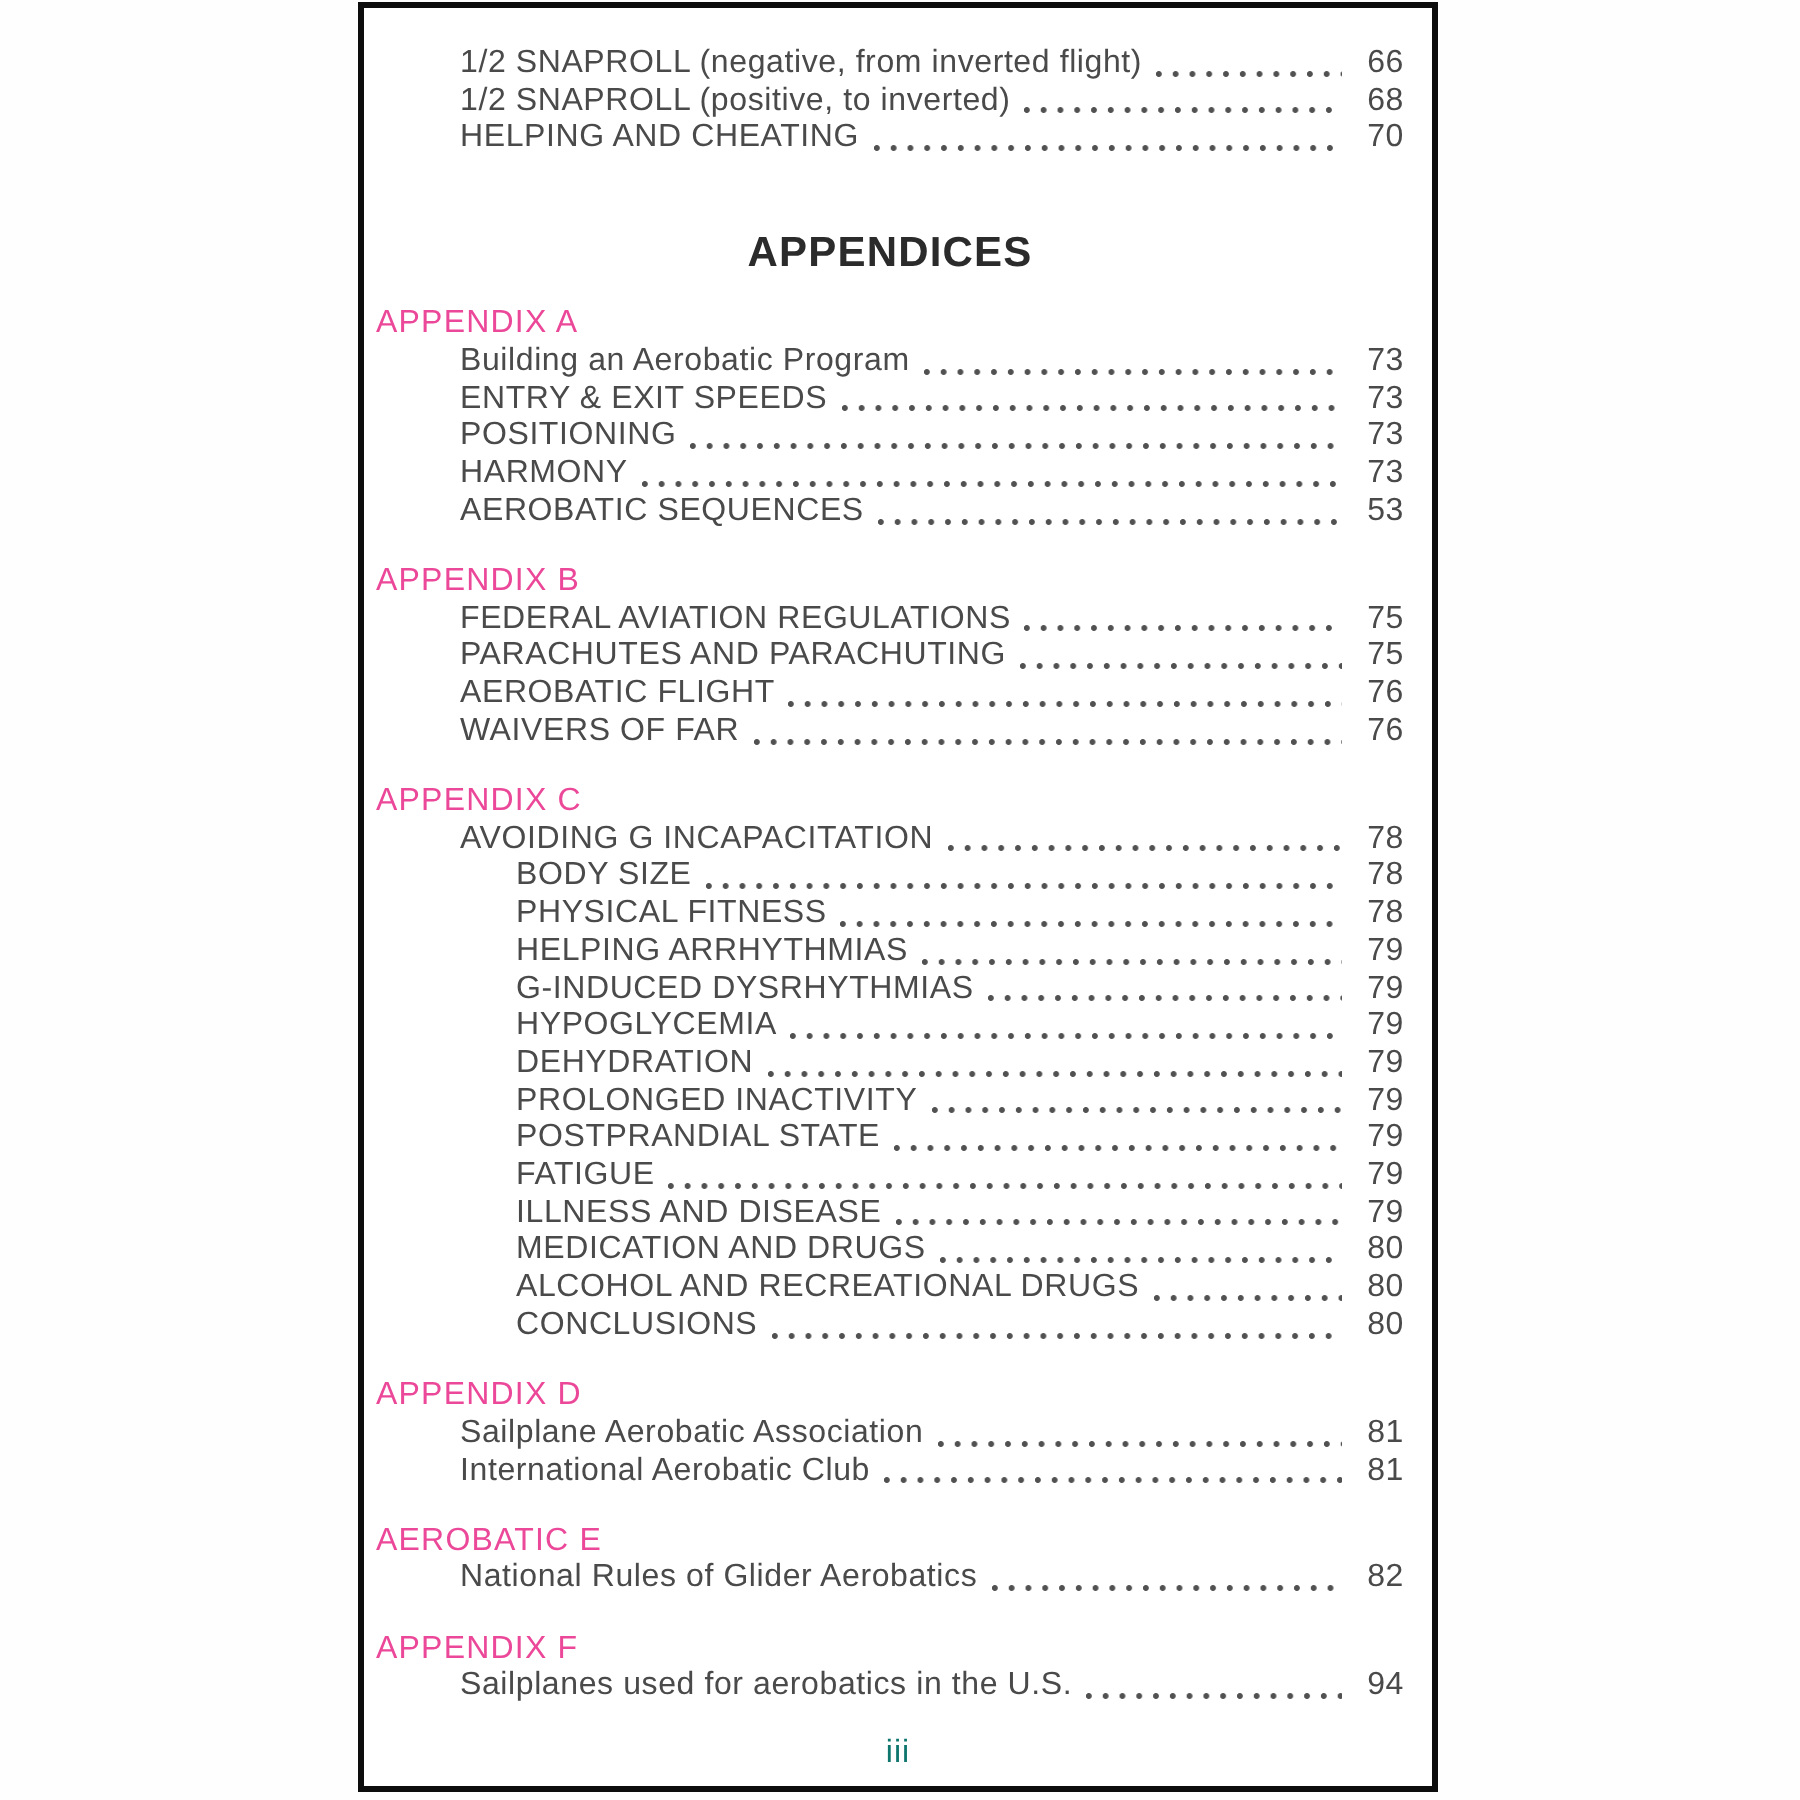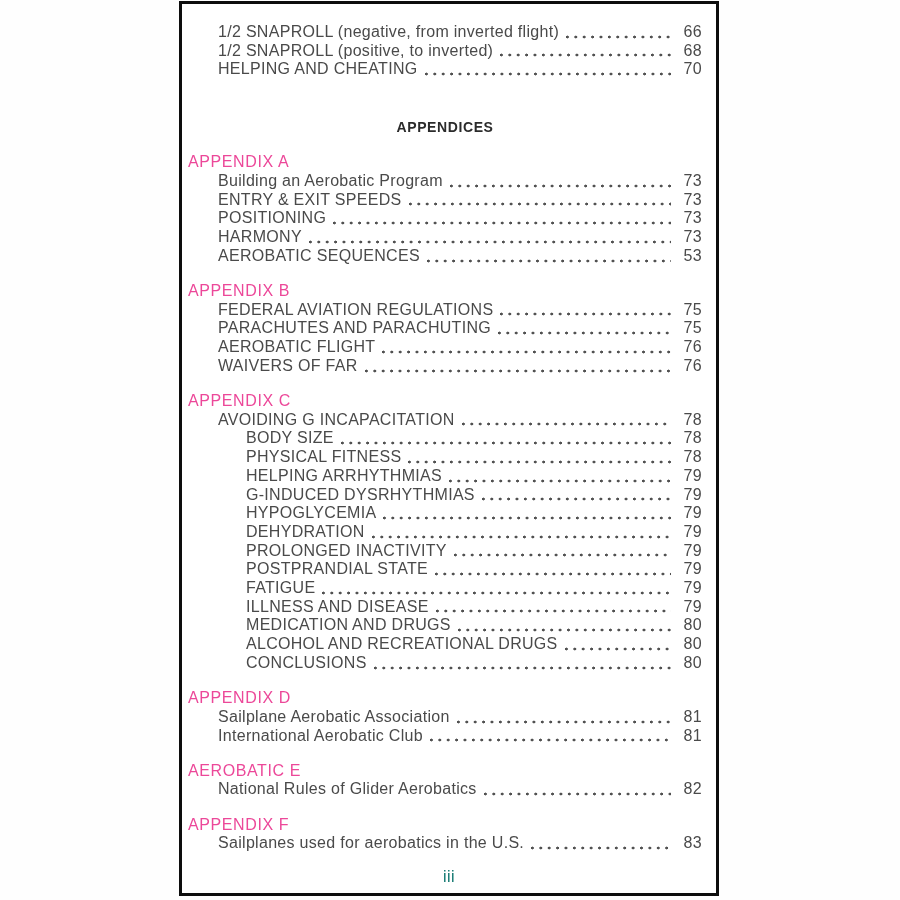--- a/index.html
+++ b/index.html
@@ -4,27 +4,27 @@
 <style>
   html,body{margin:0;padding:0;background:#ffffff;}
   body{width:900px;height:900px;font-family:"Liberation Sans",sans-serif;}
   .canvas{position:relative;width:900px;height:900px;background:#fefefe;overflow:hidden;}
   .sheet{
     position:absolute;left:179px;top:1px;width:540px;height:895px;
     box-sizing:border-box;border:3px solid #0d0d0d;background:#ffffff;
     padding:19px 14px 0 6px;
   }
   .row{display:flex;align-items:baseline;line-height:18.7px;font-size:16px;color:#4a4a4a;letter-spacing:0.3px;}
-  .row .label{white-space:nowrap;}
+  .row .label{white-space:nowrap;margin-left:12px;}
   .indent-1{padding-left:30px;}
   .indent-2{padding-left:58px;}
   .apptitle{line-height:18.7px;font-size:16px;color:#ec4899;letter-spacing:0.6px;white-space:nowrap;}
   .heading{
     margin-top:39px;text-align:center;font-weight:bold;color:#2b2b2b;
-    font-size:14px;line-height:18.7px;letter-spacing:0.6px;
+    font-size:21px;line-height:18.7px;letter-spacing:0.6px;
   }
   #toc-appendices .appendix{margin-top:16.5px;}
   .leader{
     flex:1 1 auto;align-self:flex-end;height:4px;min-width:18px;
     margin:0 5px 3px 7px;
     background-image:radial-gradient(circle at 1.4px 2px, #515151 1.25px, rgba(0,0,0,0) 1.7px);
     background-size:8.4px 4px;background-repeat:repeat-x;background-position:left bottom;
   }
   .pagenum{min-width:26px;text-align:right;white-space:nowrap;}
   .footer{
@@ -199,19 +199,19 @@
             <span class="label">National Rules of Glider Aerobatics</span>
             <span class="leader"></span>
             <span class="pagenum">82</span>
           </div>
         </div>
         <div class="appendix">
           <div class="apptitle">APPENDIX F</div>
           <div class="row indent-1">
             <span class="label">Sailplanes used for aerobatics in the U.S.</span>
             <span class="leader"></span>
-            <span class="pagenum">83</span>
+            <span class="pagenum">94</span>
           </div>
         </div>
       </div>
     <div class="footer">iii</div>
   </div>
 </div>
 
 </body></html>

